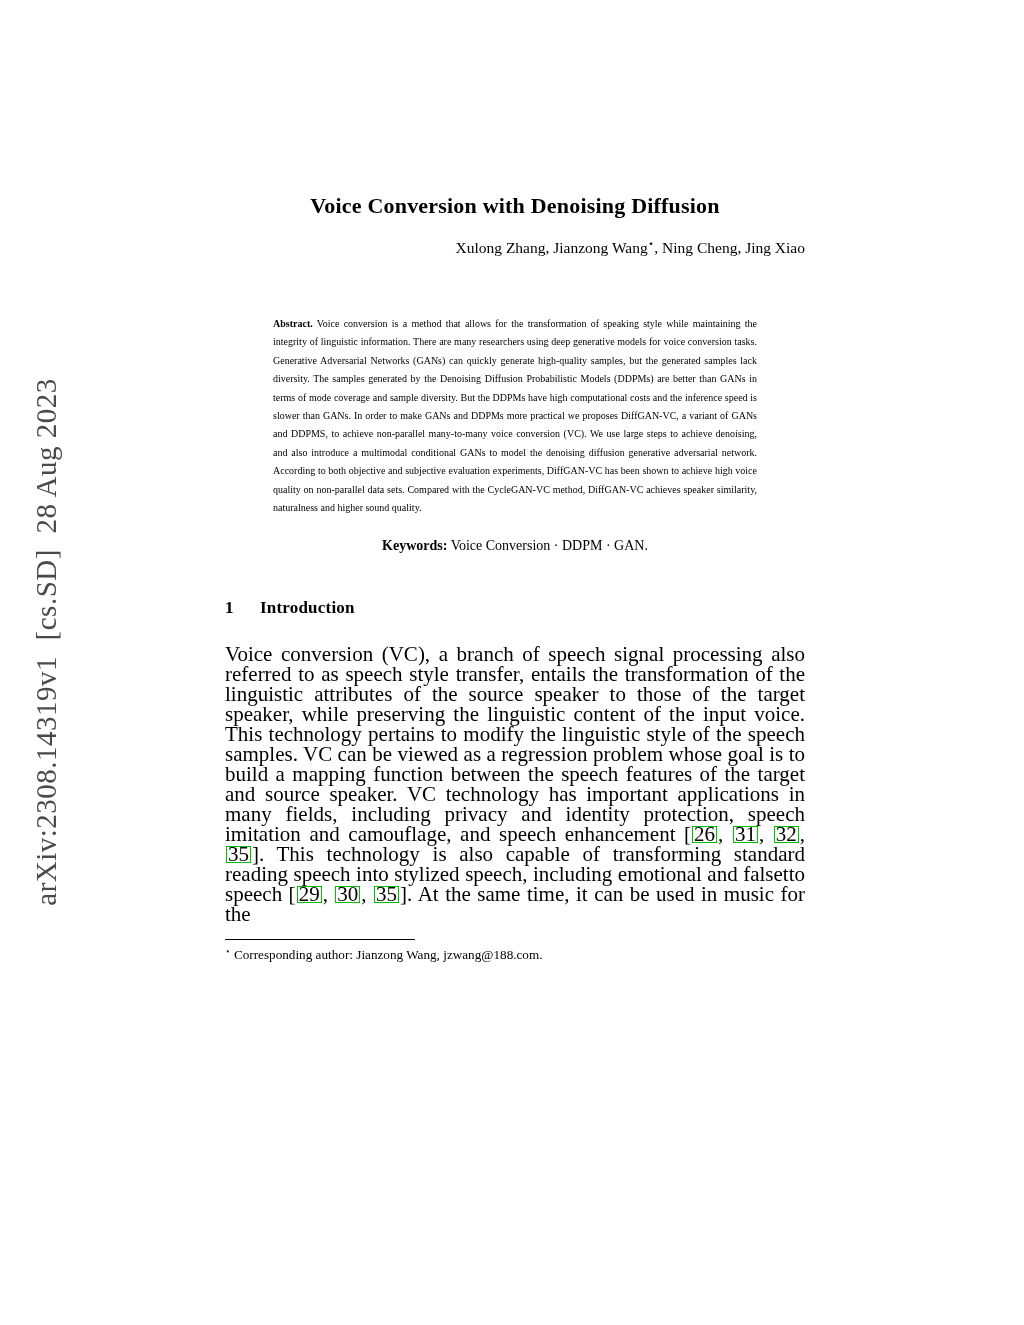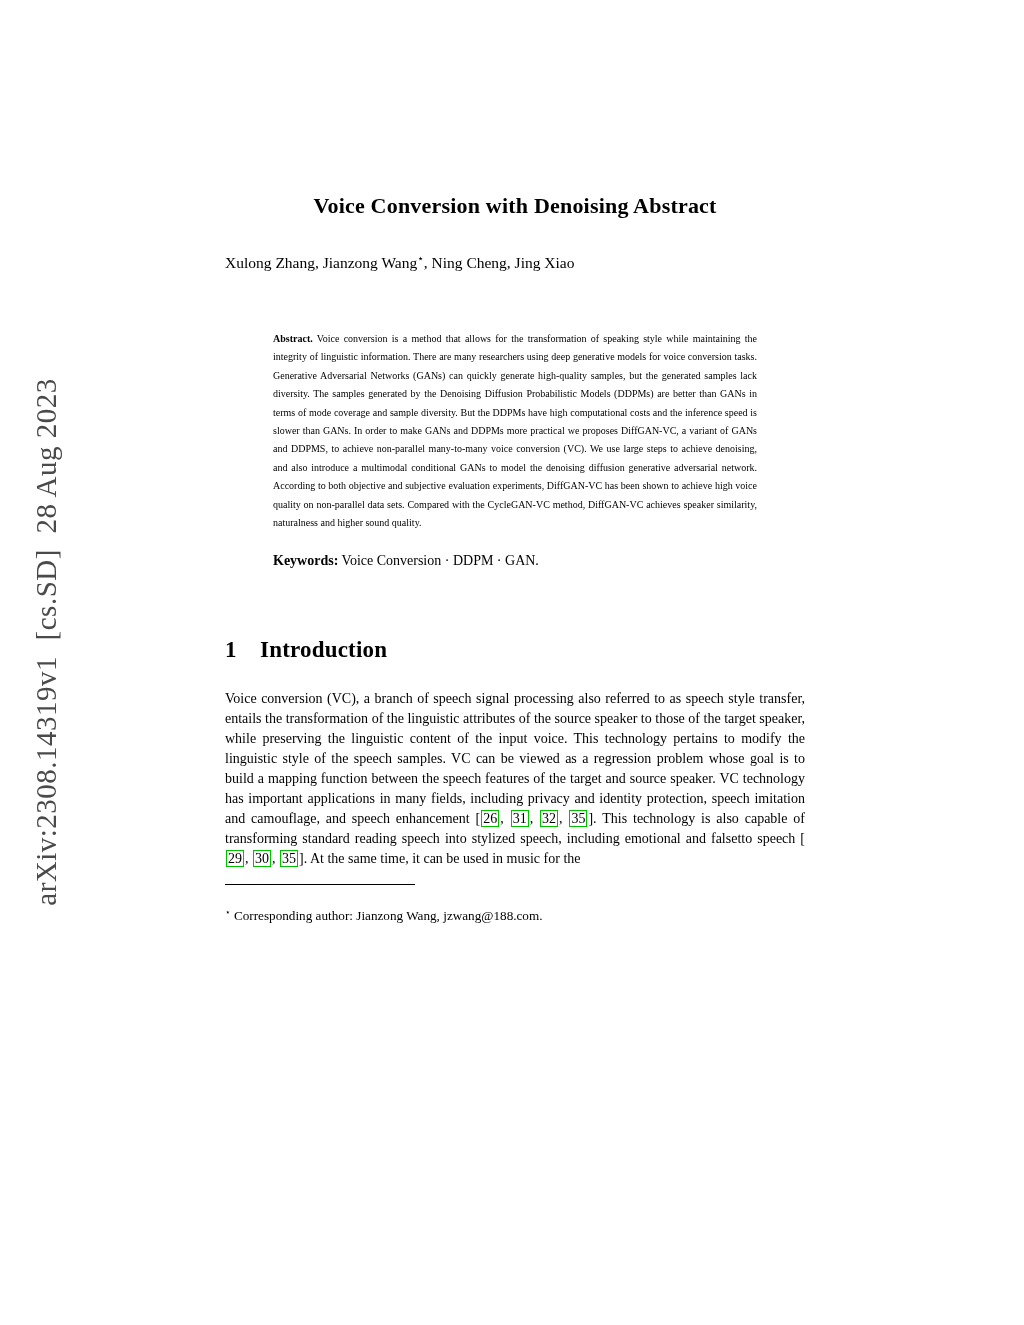--- a/index.html
+++ b/index.html
@@ -27,84 +27,85 @@
     padding-top: 190px;
   }
   .title {
     text-align: center;
     font-weight: bold;
     font-size: 22px;
     line-height: 31px;
     letter-spacing: 0.2px;
   }
   .authors {
-    text-align: left;
+    text-align: right;
     font-size: 15.5px;
-    margin-top: 33px;
+    margin-top: 18px;
   }
   sup { font-size: 0.68em; vertical-align: super; line-height: 0; }
   .affiliation {
     text-align: center;
     font-style: italic;
     font-size: 14.5px;
     margin-top: 18px;
   }
   .abstract {
     margin: 58px 48px 0 48px;
     font-size: 10px;
     line-height: 18.4px;
     text-align: justify;
   }
   .abstract .label, .keywords .label { font-weight: bold; }
   .keywords {
     margin: 20px 48px 0 48px;
     font-size: 14px;
     line-height: 18.4px;
+    text-align: center;
   }
   .section-heading {
-    margin-top: 66px;
-    font-size: 23px;
+    margin-top: 42px;
+    font-size: 17px;
     font-weight: bold;
     letter-spacing: 0.2px;
   }
   .section-number { display: inline-block; min-width: 35px; }
   .intro {
     margin-top: 26px;
-    font-size: 14px;
+    font-size: 21px;
     line-height: 20px;
     text-align: justify;
   }
   .cite-box {
     border: 1.2px solid #00c000;
     padding: 0 1px;
     margin: 0 1px;
     display: inline-block;
     line-height: 15px;
     cursor: pointer;
   }
   .footnote-rule {
     margin-top: 15px;
     width: 190px;
     border: 0;
     border-top: 1px solid #000000;
   }
   .footnote {
-    margin-top: 23px;
+    margin-top: 7px;
     font-size: 13.2px;
   }
 </style>
 </head>
 <body>
 
 <div class="arxiv-vertical">arXiv:2308.14319v1  [cs.SD]  28 Aug 2023</div>
 
 <div class="page">
 
   <h1 class="title">
-    <span>Voice Conversion with Denoising Abstract</span><br>
+    <span>Voice Conversion with Denoising Diffusion</span><br>
   </h1>
 
   <div class="authors"><span>Xulong Zhang, Jianzong Wang</span><sup>⋆</sup><span>, Ning Cheng, Jing Xiao</span></div>
 
 
   <p class="abstract">
     <span class="label">Abstract.</span>
     <span>Voice conversion is a method that allows for the transformation of speaking style while maintaining the integrity of linguistic information. There are many researchers using deep generative models for voice conversion tasks. Generative Adversarial Networks (GANs) can quickly generate high-quality samples, but the generated samples lack diversity. The samples generated by the Denoising Diffusion Probabilistic Models (DDPMs) are better than GANs in terms of mode coverage and sample diversity. But the DDPMs have high computational costs and the inference speed is slower than GANs. In order to make GANs and DDPMs more practical we proposes DiffGAN-VC, a variant of GANs and DDPMS, to achieve non-parallel many-to-many voice conversion (VC). We use large steps to achieve denoising, and also introduce a multimodal conditional GANs to model the denoising diffusion generative adversarial network. According to both objective and subjective evaluation experiments, DiffGAN-VC has been shown to achieve high voice quality on non-parallel data sets. Compared with the CycleGAN-VC method, DiffGAN-VC achieves speaker similarity, naturalness and higher sound quality.</span>
   </p>
 

